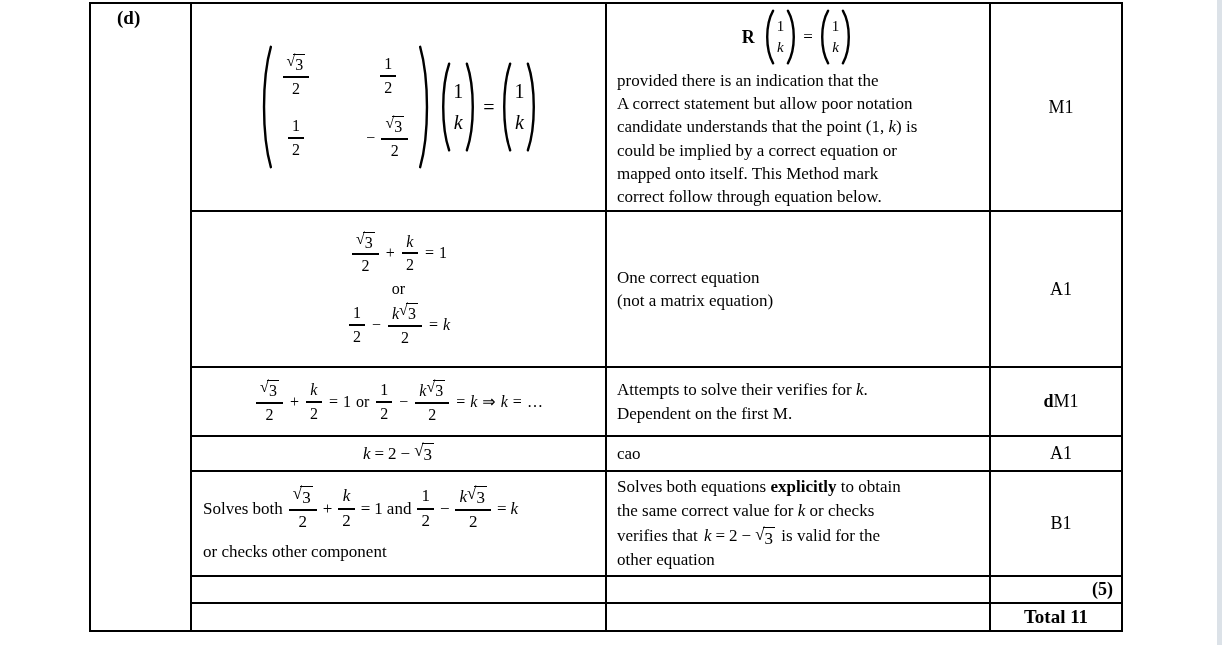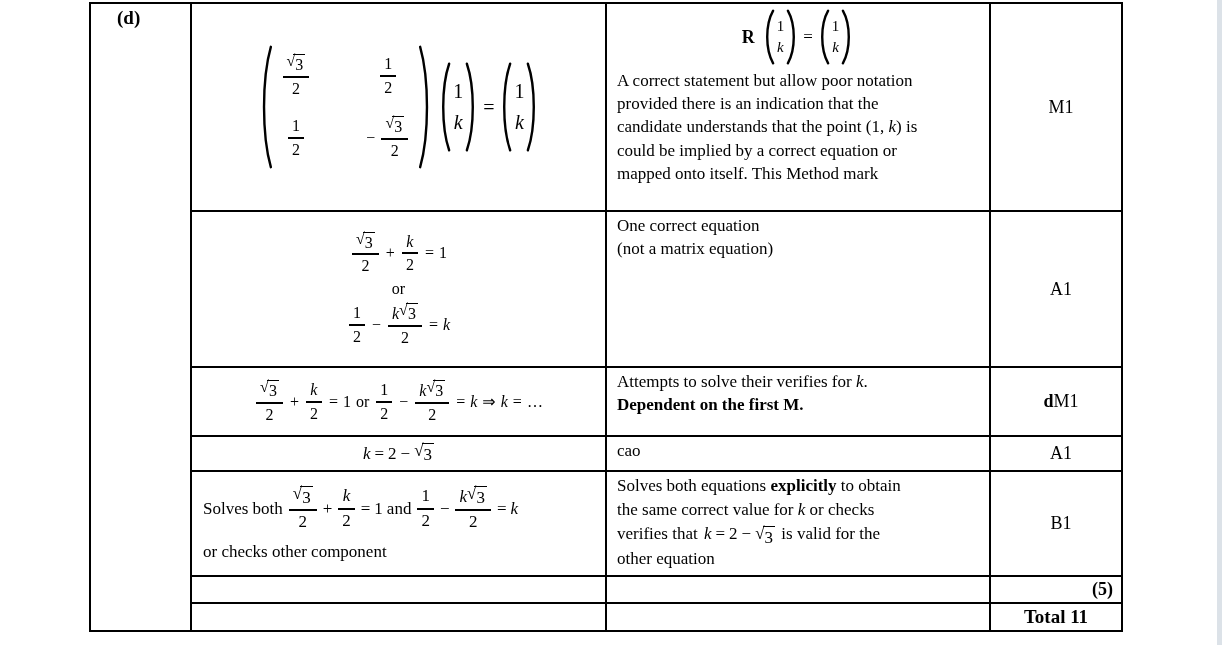--- a/index.html
+++ b/index.html
@@ -15,31 +15,31 @@
 
   .cell { border-right:2px solid #000; border-bottom:2px solid #000; overflow:hidden; }
   .nr { border-right:none;justify-content:center; }
   .nb { border-bottom:none; }
 
   .part-cell { grid-column:1; grid-row:1/8; border-right:2px solid #000;
     padding:3px 0 0 26px; font-weight:bold; font-size:19px; }
 
   .work { display:flex; flex-direction:column; align-items:center; justify-content:center;
     font-size:16px; }
-  .desc { display:flex; flex-direction:column; justify-content:flex-start; padding:2px 10px; font-size:17px; }
+  .desc { display:flex; flex-direction:column; justify-content:center; padding:2px 10px; font-size:17px; }
   .desc-top { justify-content:flex-start; }
   .mark { display:flex; align-items:center; padding-left:10px; font-size:18px; }
   .mark-right { display:flex; align-items:center; justify-content:flex-end; padding-right:8px;
     font-weight:bold; font-size:18px; }
   .mark-center { display:flex; align-items:center; justify-content:center;
     font-weight:bold; font-size:19px; }
 
   .dline { line-height:23.2px; }
   .dline5 { line-height:24.2px; }
-  .b { font-weight:bold; }
+  .b { font-weight:normal; }
   .it { font-style:italic; }
 
   
   .mrow { display:inline-flex; align-items:center; gap:5px; white-space:nowrap; }
   .mrow.tight { gap:4px; }
   .frac { display:inline-flex; flex-direction:column; align-items:center; margin:0 2px; }
   .frac .num, .frac .den { line-height:1.1; padding:1px 4px; display:inline-flex; align-items:flex-end; }
   .frac .bar { align-self:stretch; height:2px; background:#000; margin:1px 0; }
   .sqrt { display:inline-flex; align-items:flex-start; }
   .sqrt .radsym { line-height:1; margin-right:-2px; transform:translateY(-1px); }
@@ -171,25 +171,26 @@
           </svg>
         <span class="vcol">
             <span>1</span>
             <i class="it">k</i>
           </span>
         <svg class="paren" viewBox="0 0 14 100" preserveAspectRatio="none">
             <path d="M2 3 C 10.5 28 10.5 72 2 97"></path>
           </svg>
       </span>
     </div>
+    <div class="dline"><span>provided there is an indication that the</span></div>
     <div class="dline"><span>A correct statement but allow poor notation</span></div>
-    <div class="dline"><span>provided there is an indication that the</span></div>
     <div class="dline"><span>candidate understands that the point (1, </span><i class="it">k</i><span>) is</span></div>
     <div class="dline"><span>could be implied by a correct equation or</span></div>
     <div class="dline"><span>mapped onto itself. This Method mark</span></div>
+    <div class="dline"><span>correct follow through equation below.</span></div>
   </div>
 
   <div class="cell mark nr" style="grid-column:4;grid-row:1">
     <span>M1</span>
   </div>
 
   <div class="cell work" style="grid-column:2;grid-row:2">
     <span class="mrow">
       <span class="frac">
         <span class="num">

